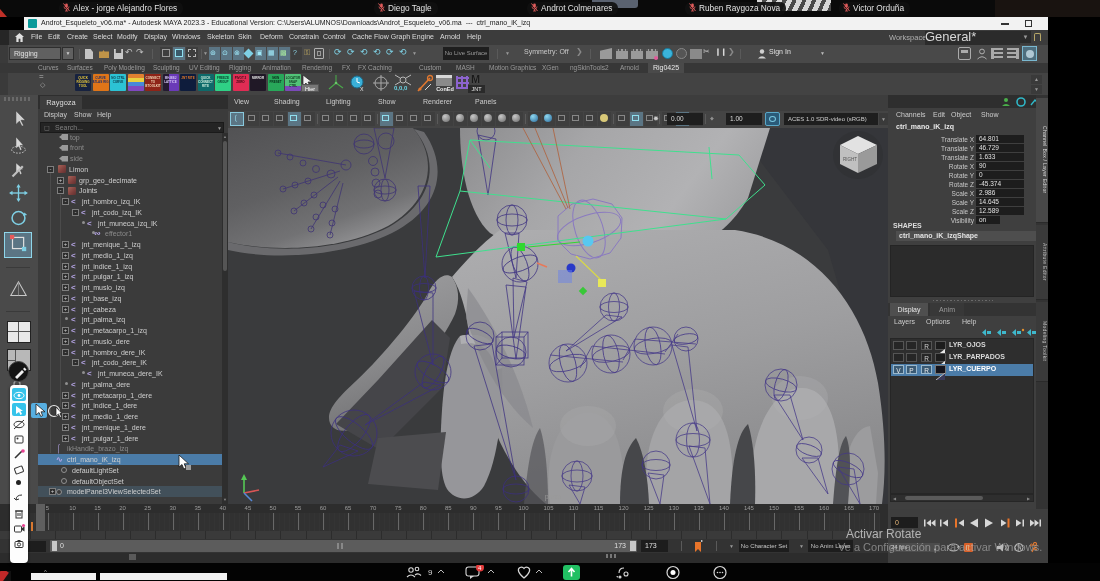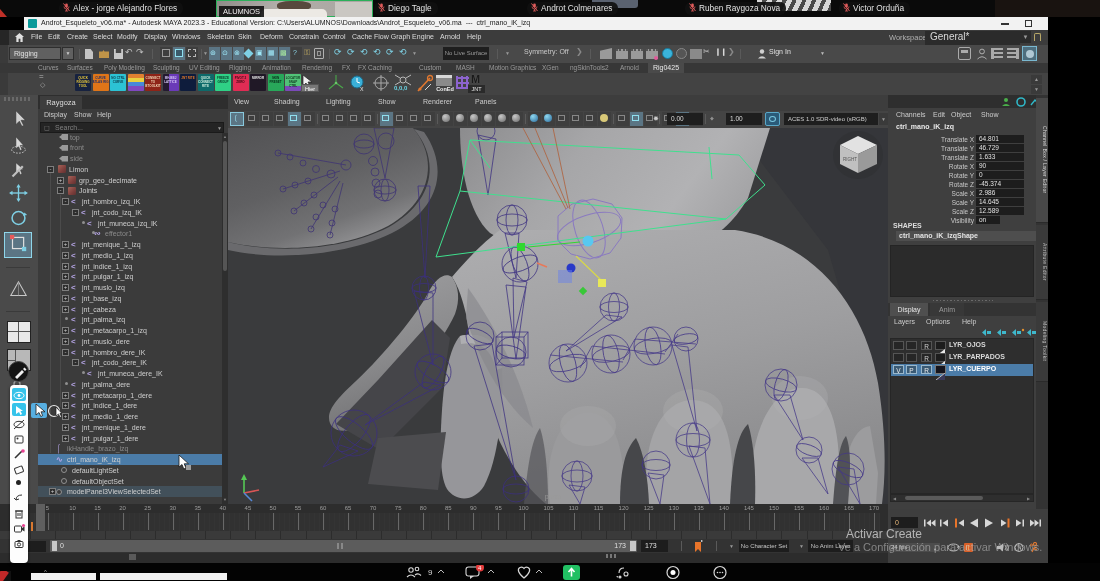--- a/index.html
+++ b/index.html
@@ -30,26 +30,20 @@
 <body>
 
 <div class="ab" id="topbar" style="left:0;top:0;width:1100px;height:17px;background:#0a0a0a">
   <div class="ab" style="left:0;top:9px;width:0;height:0;border-left:7px solid #c03028;border-top:8px solid transparent"></div>
   <div class="pill" style="left:59px;top:2px"><svg style="display:inline-block;vertical-align:-1px;margin-right:3px" width="7" height="9" viewBox="0 0 7 9">
         <rect x="2.2" y="0.5" width="2.6" height="4" rx="1.3" fill="#e05b5b"></rect>
         <path d="M1 3.5 a2.5 2.5 0 0 0 5 0 M3.5 6 L3.5 8 M2 8 L5 8" stroke="#e05b5b" stroke-width="0.8" fill="none"></path>
         <line x1="0.5" y1="0.5" x2="6.5" y2="8" stroke="#e05b5b" stroke-width="1"></line>
       </svg>Alex -  jorge Alejandro Flores</div>
 
-  <div class="ab" style="left:216px;top:0;width:157px;height:17px;background:linear-gradient(90deg,#8e8c88,#b2afaa 40%,#a8a5a0);border:1px solid #2bb05a">
-    <div class="ab" style="left:60px;top:0px;width:34px;height:10px;background:#57493d;border-radius:40% 40% 45% 45%"></div>
-    <div class="ab" style="left:44px;top:8px;width:66px;height:9px;background:#ece9e4;border-radius:5px 5px 0 0"></div>
-    <div class="ab" style="left:118px;top:1px;width:37px;height:16px;background:#cac7c2"></div>
-    <div class="ab" style="left:2px;top:5px;height:11px;background:rgba(12,12,12,.88);color:#f0f0f0;font-size:7.5px;line-height:11px;padding:0 4px">ALUMNOS</div>
-  </div>
   <div class="pill" style="left:374px;top:2px"><svg style="display:inline-block;vertical-align:-1px;margin-right:3px" width="7" height="9" viewBox="0 0 7 9">
         <rect x="2.2" y="0.5" width="2.6" height="4" rx="1.3" fill="#e05b5b"></rect>
         <path d="M1 3.5 a2.5 2.5 0 0 0 5 0 M3.5 6 L3.5 8 M2 8 L5 8" stroke="#e05b5b" stroke-width="0.8" fill="none"></path>
         <line x1="0.5" y1="0.5" x2="6.5" y2="8" stroke="#e05b5b" stroke-width="1"></line>
       </svg>Diego Tagle</div>
   <div class="ab" style="left:592px;top:0;width:46px;height:8px;background:#5a6270;border-radius:0 0 3px 3px"></div>
   <div class="pill" style="left:527px;top:2px"><svg style="display:inline-block;vertical-align:-1px;margin-right:3px" width="7" height="9" viewBox="0 0 7 9">
         <rect x="2.2" y="0.5" width="2.6" height="4" rx="1.3" fill="#e05b5b"></rect>
         <path d="M1 3.5 a2.5 2.5 0 0 0 5 0 M3.5 6 L3.5 8 M2 8 L5 8" stroke="#e05b5b" stroke-width="0.8" fill="none"></path>
         <line x1="0.5" y1="0.5" x2="6.5" y2="8" stroke="#e05b5b" stroke-width="1"></line>
@@ -89,21 +83,21 @@
   <span class="ab mtxt" style="left:207px;top:3px">Skeleton</span>
   <span class="ab mtxt" style="left:238px;top:3px">Skin</span>
   <span class="ab mtxt" style="left:260px;top:3px">Deform</span>
   <span class="ab mtxt" style="left:289px;top:3px">Constrain</span>
   <span class="ab mtxt" style="left:323px;top:3px">Control</span>
   <span class="ab mtxt" style="left:352px;top:3px">Cache</span>
   <span class="ab mtxt" style="left:374px;top:3px">Flow Graph Engine</span>
   <span class="ab mtxt" style="left:440px;top:3px">Arnold</span>
   <span class="ab mtxt" style="left:467px;top:3px">Help</span>
   <span class="ab" style="left:889px;top:3px;font-size:7.5px;color:#b0b0b0">Workspace:</span>
-  <div class="ab" style="left:925px;top:1px;width:95px;height:20px;background:#2b2b2b;color:#d8d8d8;font-size:10px;line-height:12px;padding-left:5px">General*</div>
+  <div class="ab" style="left:925px;top:1px;width:95px;height:20px;background:#2b2b2b;color:#d8d8d8;font-size:13px;line-height:12px;">General*</div>
   <div class="ab" style="left:1020px;top:1px;width:11px;height:12px;background:#2b2b2b;color:#999;font-size:6px;line-height:12px;text-align:center">▼</div>
   <div class="ab" style="left:1034px;top:3px;width:7px;height:8px;border:1px solid #b8a868;border-radius:2px 2px 0 0;border-bottom:none"></div>
 </div>
 
 <div class="ab" id="toolbar" style="left:0;top:45px;width:1048px;height:18px;background:#494949">
   <div class="ab" style="left:0;top:0;width:8px;height:18px;background:#3a3a3a"></div>
   <div class="ab" style="left:9px;top:2px;width:52px;height:13px;background:#606060;border:1px solid #2e2e2e;color:#e0e0e0;font-size:7px;line-height:11px;padding-left:4px">Rigging</div>
   <div class="ab" style="left:62px;top:2px;width:12px;height:13px;background:#606060;border:1px solid #2e2e2e;color:#ccc;font-size:5px;line-height:11px;text-align:center">▼</div>
   <div class="ab" style="left:79px;top:4px;width:1px;height:10px;background:#5a5a5a"></div>
 
@@ -1278,15 +1272,15 @@
   <svg class="ab" style="left:47px;top:403px" width="15" height="16">
       <circle cx="7" cy="8" r="5.5" fill="none" stroke="#e8e8e8" stroke-width="1.2"></circle>
       <polygon points="9,4 9,13 11.5,11 13,14.5 14.5,13.7 13,10.5 15,10.5" fill="#fff" stroke="#1a1a1a" stroke-width="0.7"></polygon>
     </svg>
 
   <svg class="ab" style="left:178px;top:455px" width="14" height="16">
       <polygon points="1,0 1,12 4,9.5 5.8,14 8,13 6.2,8.8 10.5,8.8" fill="#fff" stroke="#1a1a1a" stroke-width="0.8"></polygon>
       <rect x="8" y="10" width="5" height="5" fill="#b8b8b8" opacity="0.8"></rect>
     </svg>
 
-  <span class="ab" style="left:846px;top:527px;font-size:12px;color:rgba(210,210,210,.8)">Activar Create</span>
+  <span class="ab" style="left:846px;top:527px;font-size:12px;color:rgba(210,210,210,.8)">Activar Rotate</span>
   <span class="ab" style="left:838px;top:541px;font-size:11px;color:rgba(185,185,185,.6)">Ve a Configuración para activar Windows.</span>
 </div>
 
 </body></html>

